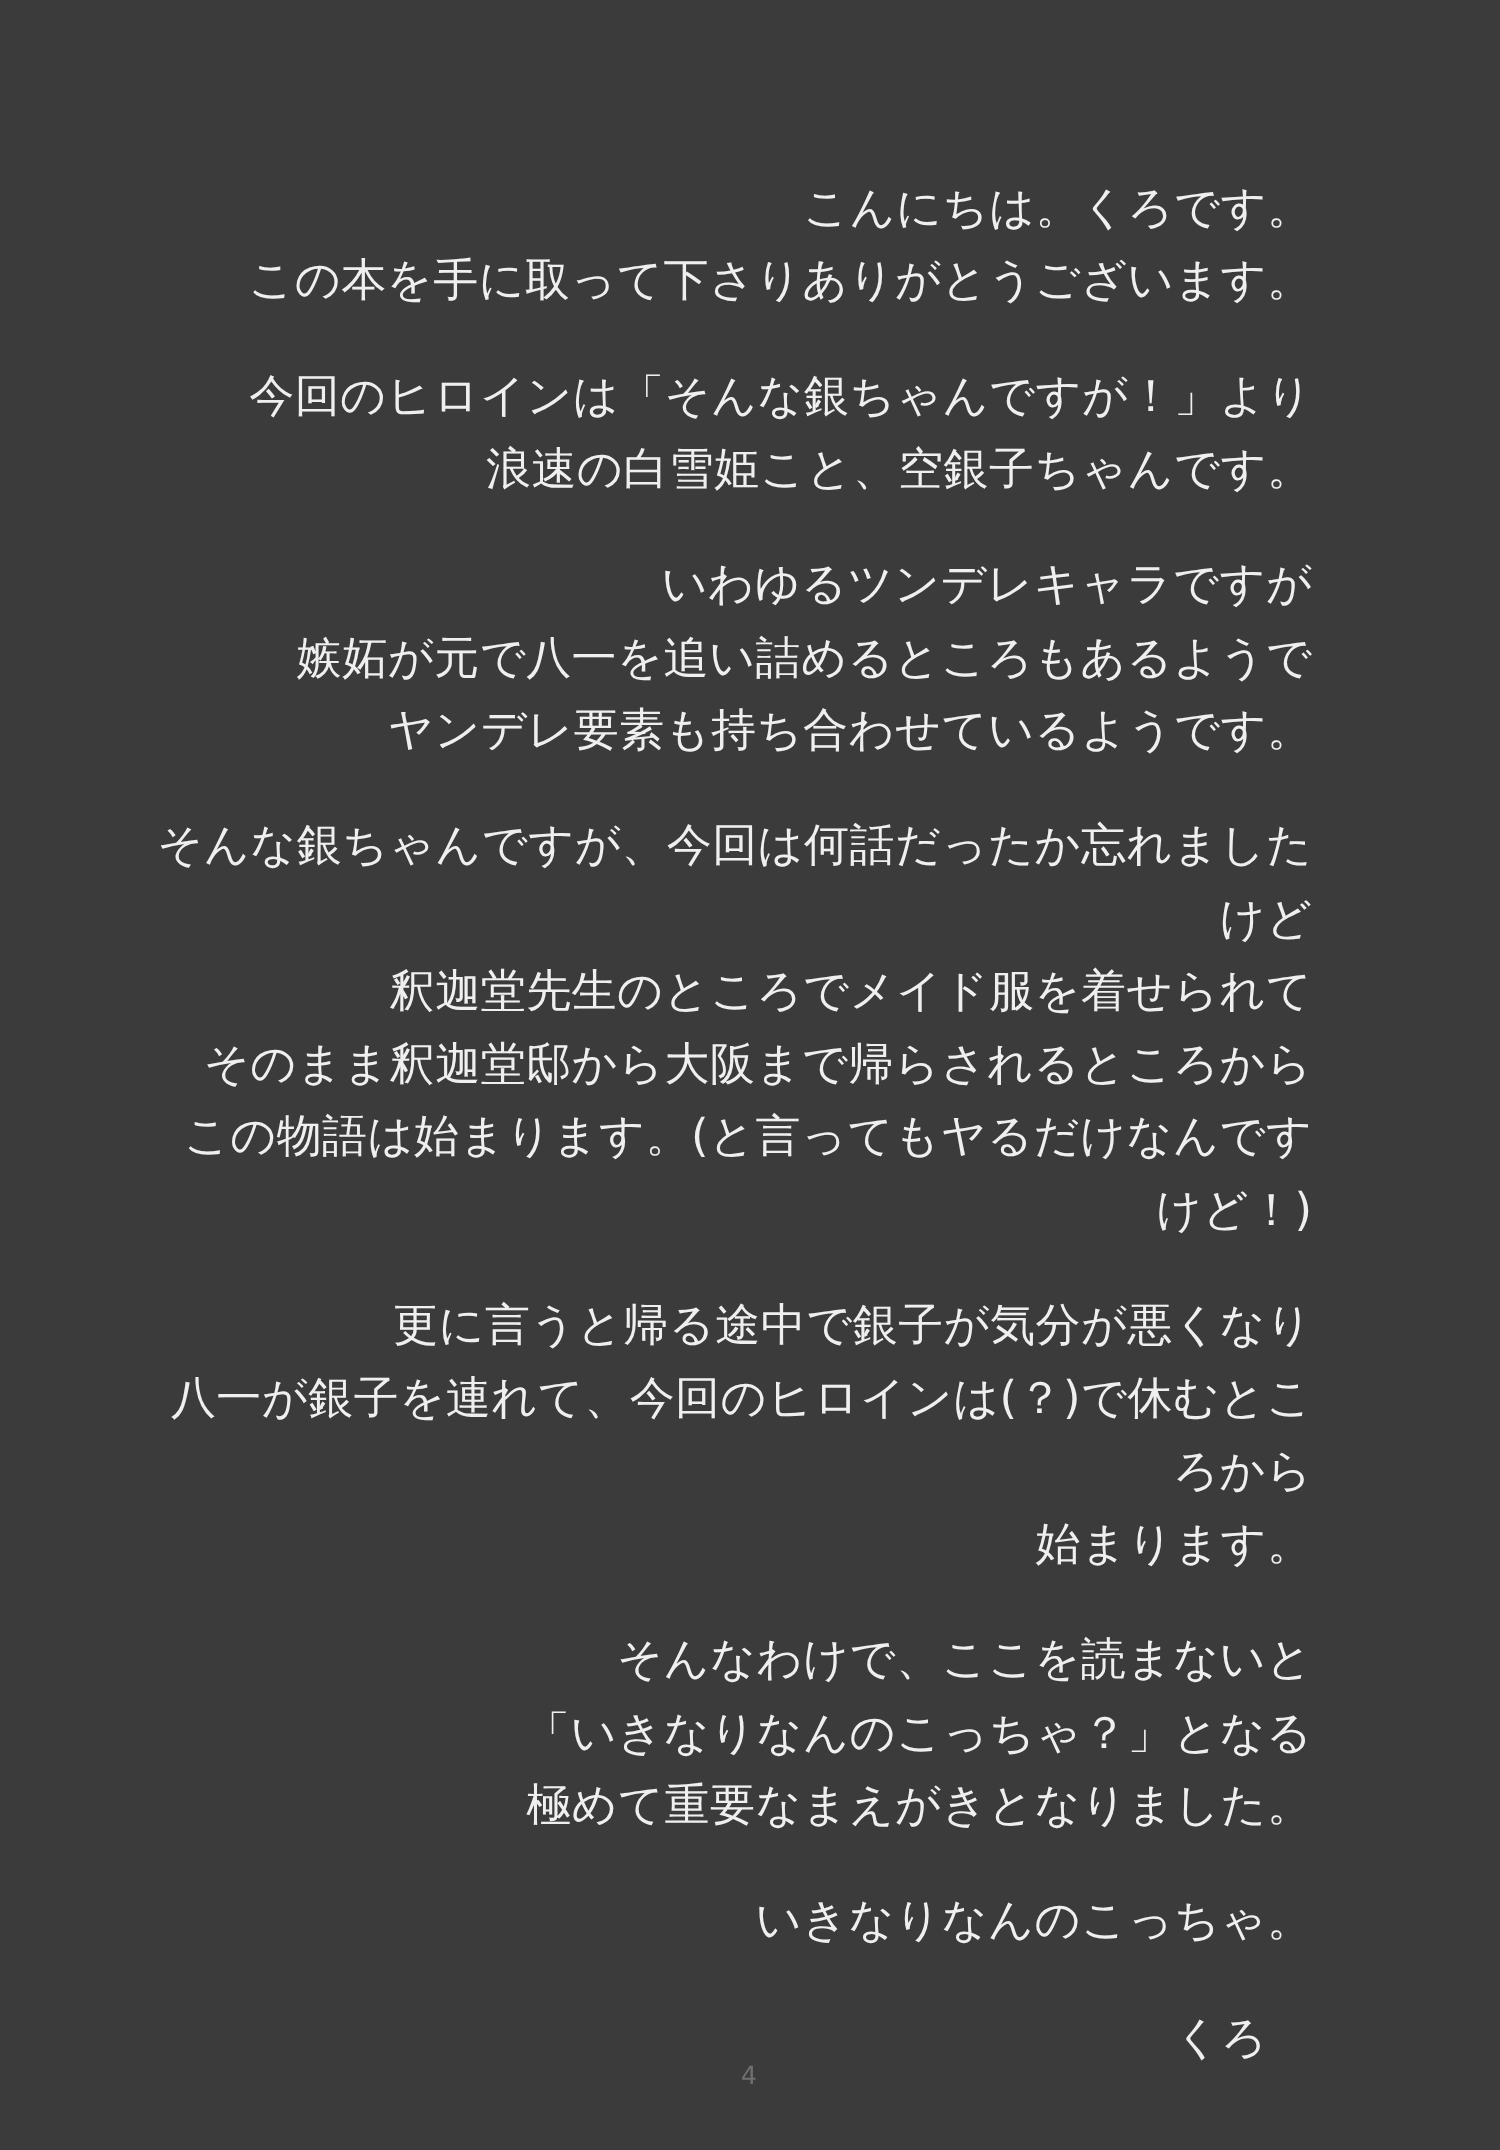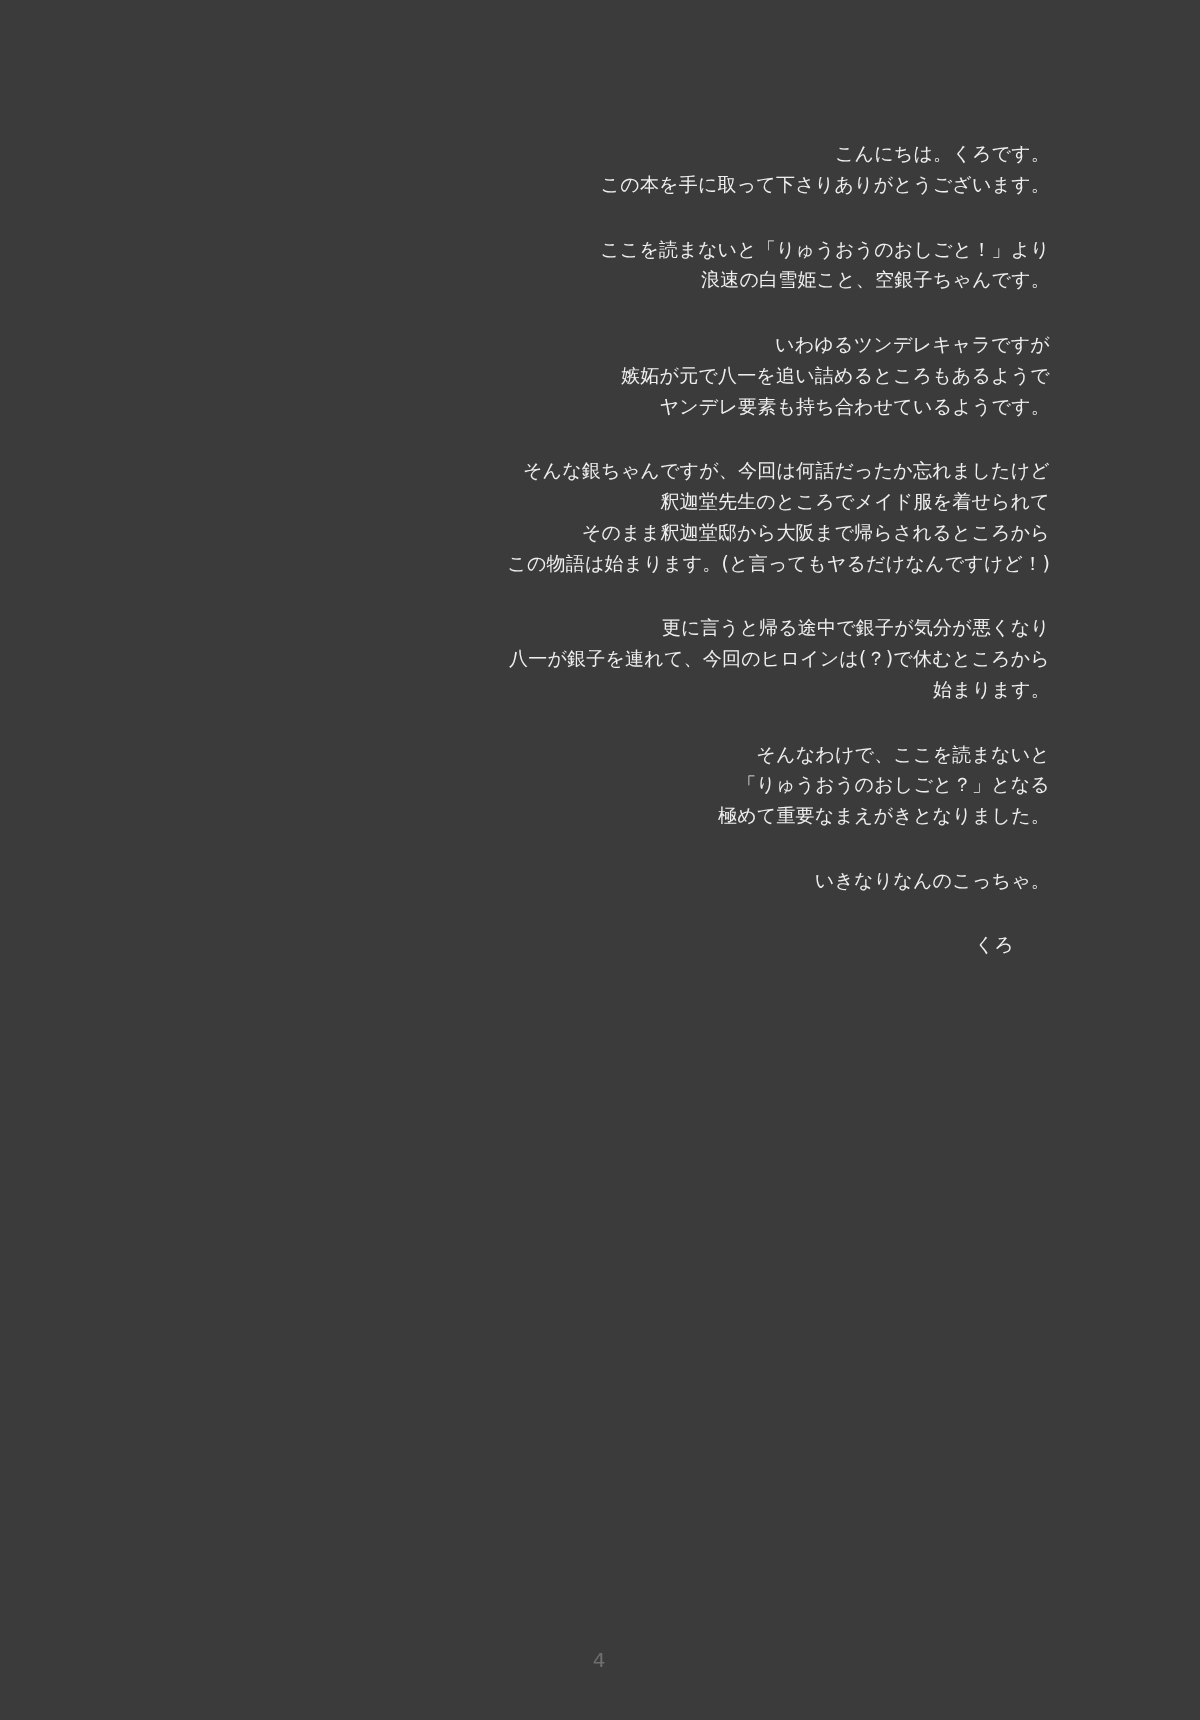--- a/index.html
+++ b/index.html
@@ -20,21 +20,21 @@
     background: #3b3b3b;
     box-sizing: border-box;
   }
   .afterword {
     position: absolute;
     left: 120px;
     top: 138px;
     width: 930px;
     text-align: right;
     color: #efefef;
-    font-size: 19px;
+    font-size: 36px;
     line-height: 1.62;
     letter-spacing: 0.01em;
     font-weight: 500;
   }
   .para {
     margin: 0 0 34px 0;
     white-space: pre-line;
   }
   .para:last-of-type {
     margin-bottom: 0;
@@ -55,32 +55,32 @@
     letter-spacing: 0.08em;
   }
 </style>
 </head>
 <body>
 
 <div class="page">
   <div class="afterword">
     <p class="para">こんにちは。くろです。
 この本を手に取って下さりありがとうございます。</p>
-    <p class="para">ここを読まないと「りゅうおうのおしごと！」より
+    <p class="para">今回のヒロインは「そんな銀ちゃんですが！」より
 浪速の白雪姫こと、空銀子ちゃんです。</p>
     <p class="para">いわゆるツンデレキャラですが
 嫉妬が元で八一を追い詰めるところもあるようで
 ヤンデレ要素も持ち合わせているようです。</p>
     <p class="para">そんな銀ちゃんですが、今回は何話だったか忘れましたけど
 釈迦堂先生のところでメイド服を着せられて
 そのまま釈迦堂邸から大阪まで帰らされるところから
 この物語は始まります。(と言ってもヤるだけなんですけど！)</p>
     <p class="para">更に言うと帰る途中で銀子が気分が悪くなり
 八一が銀子を連れて、今回のヒロインは(？)で休むところから
 始まります。</p>
     <p class="para">そんなわけで、ここを読まないと
-「りゅうおうのおしごと？」となる
+「いきなりなんのこっちゃ？」となる
 極めて重要なまえがきとなりました。</p>
     <p class="para">いきなりなんのこっちゃ。</p>
     <p class="para sign">くろ</p>
   </div>
   <div class="page-number">4</div>
 </div>
 
 </body></html>

